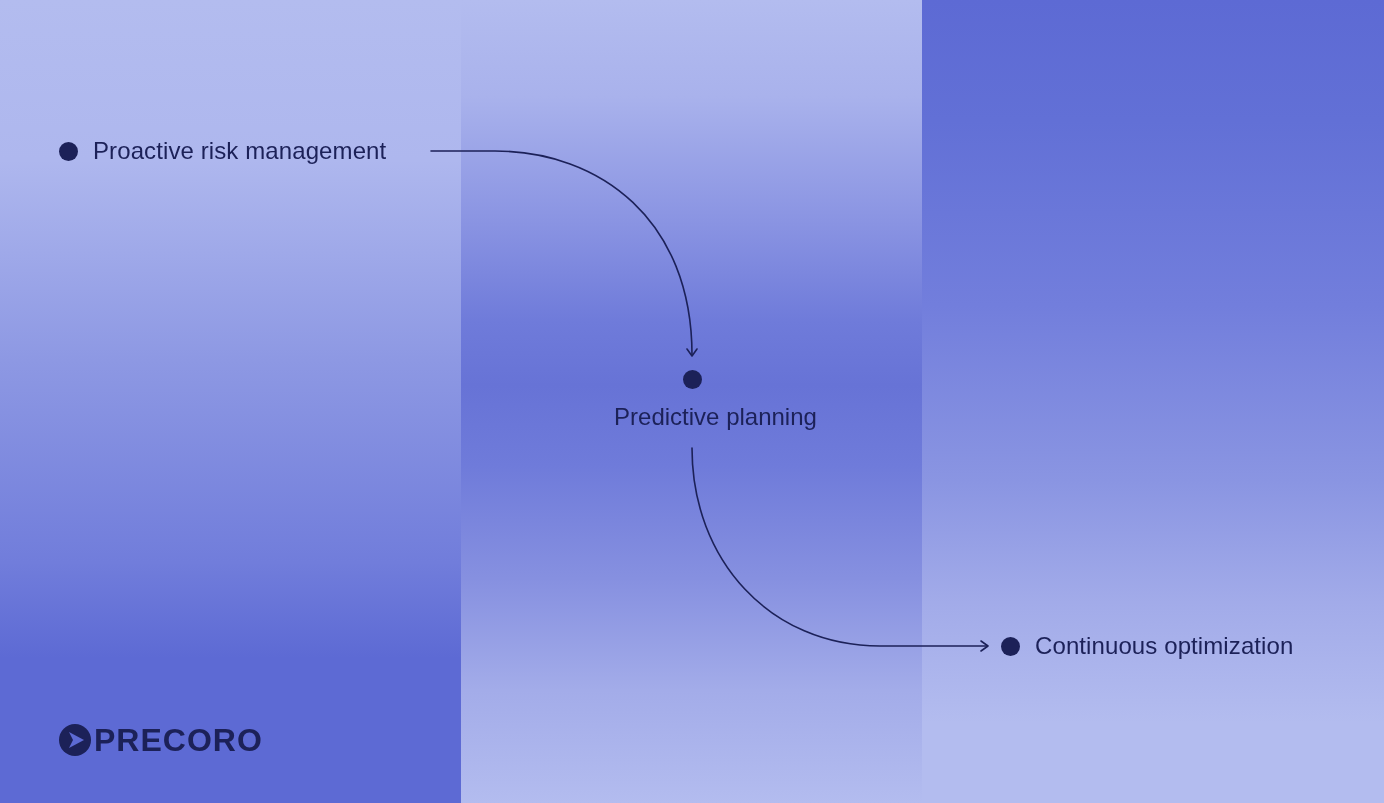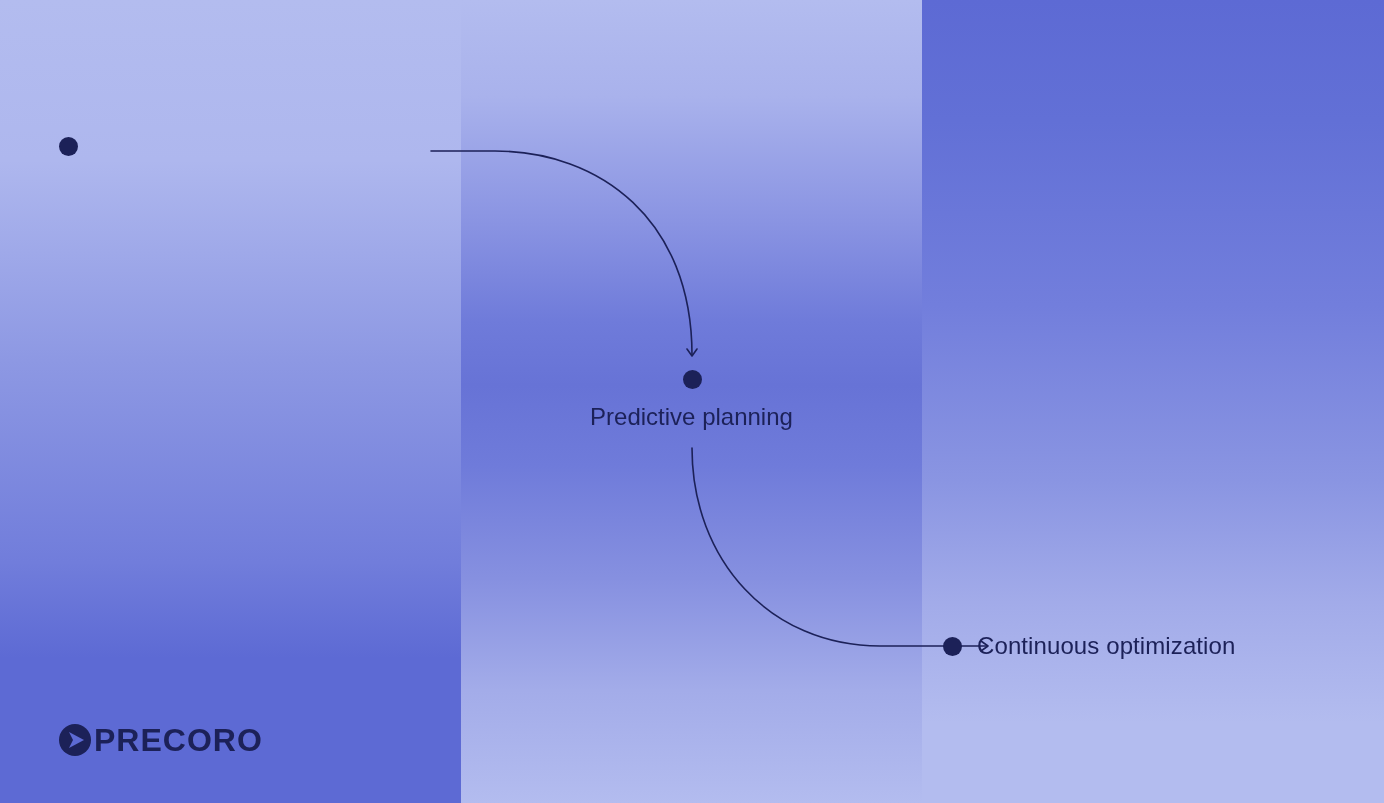--- a/index.html
+++ b/index.html
@@ -6,22 +6,22 @@
   body { width:1384px; height:803px; position:relative; overflow:hidden; font-family:"Liberation Sans", sans-serif; }
   .col { position:absolute; top:0; height:803px; }
   .col1 { left:0; width:461px; background:linear-gradient(to bottom, #b3bcef 0%, #aeb7ee 20%, #8d98e3 45%, #717ddb 70%, #5d6ad4 82%, #5d6ad4 100%); }
   .col2 { left:461px; width:461px; background:linear-gradient(to bottom, #b3bcef 0%, #a9b2ec 12%, #8993e2 28%, #6f7bda 40%, #6773d6 48%, #6f7bda 58%, #8690e0 72%, #a3ace9 86%, #b3bcef 100%); }
   .col3 { left:922px; width:462px; background:linear-gradient(to bottom, #5d6ad4 0%, #6270d6 15%, #727edc 38%, #8a95e2 60%, #a2abe9 75%, #b3bcef 90%, #b3bcef 100%); }
   .node { position:absolute; display:flex; align-items:center; color:#1c2158; font-size:24px; letter-spacing:0.1px; }
   .dot { width:19px; height:19px; border-radius:50%; background:#1c2158; display:inline-block; }
   .node1 { left:59px; top:137px; }
   .node1 .dot { margin-right:15px; }
   .node2-dot { position:absolute; left:683px; top:370px; }
-  .node2-label { position:absolute; left:461px; width:461px; top:403px; text-align:center; color:#1c2158; font-size:24px; }
-  .node3 { left:943px; top:632px; }
+  .node2-label { position:absolute; left:461px; width:461px; top:403px; text-align:center; color:#1c2158; font-size:24px;padding-left:24px; }
+  .node3 { left:1001px; top:632px; }
   .node3 .dot { margin-right:15px; }
   svg.arrows { position:absolute; left:0; top:0; }
   .logo { position:absolute; left:59px; top:724px; display:flex; align-items:center;text-align:center; }
   .logo-mark { width:32px; height:32px; }
   .logo-text { font-size:32px; font-weight:bold; color:#1c2158; letter-spacing:1px; margin-left:3px; line-height:32px; }
 </style>
 </head>
 <body>
 
 <div class="col col1"></div>
@@ -32,20 +32,21 @@
   <g fill="none" stroke="#1c2158" stroke-width="1.6" stroke-linecap="round" stroke-linejoin="round">
     <path d="M431 151 L495 151 C600 151 692 220 692 355"></path>
     <path d="M687 349 L692 356 L697 349"></path>
     <path d="M692 448 C692 560 770 646 880 646 L987 646"></path>
     <path d="M981 641 L988 646 L981 651"></path>
   </g>
 </svg>
 
 <div class="node node1">
   <span class="dot"></span>
+  <span>Proactive risk management</span>
 </div>
 
 <span class="dot node2-dot"></span>
 <div class="node2-label">Predictive planning</div>
 
 <div class="node node3">
   <span class="dot"></span>
   <span>Continuous optimization</span>
 </div>
 

